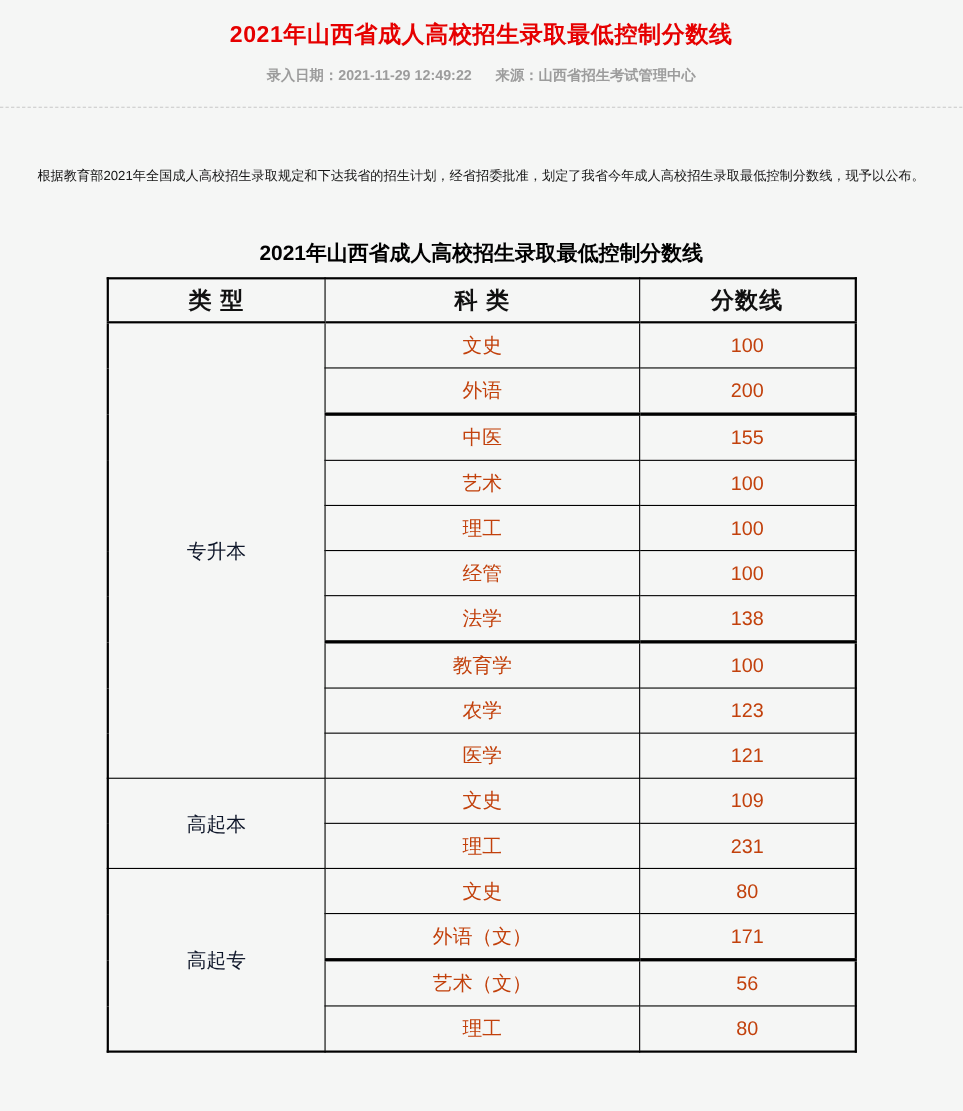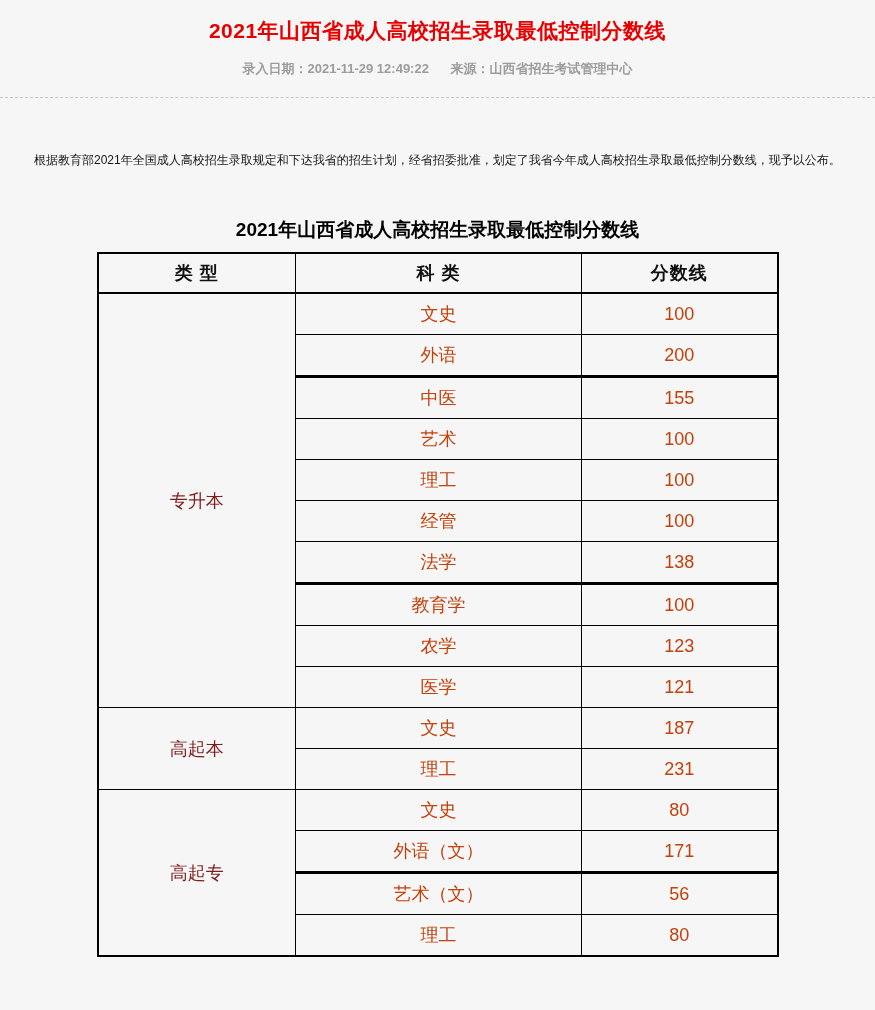--- a/index.html
+++ b/index.html
@@ -65,37 +65,37 @@
     table-layout: fixed;
     width: 680px;
   }
   table.score-table col.c-type    { width: 198px; }
   table.score-table col.c-subject { width: 286px; }
   table.score-table col.c-score   { width: 196px; }
   table.score-table th {
     border: 1px solid #000;
     border-bottom: 2px solid #000;
     height: 36px;
-    font-size: 18px;
+    font-size: 21px;
     font-weight: 700;
     color: #111;
     text-align: center;
     letter-spacing: 1px;
   }
   table.score-table td {
     border: 1px solid #000;
     height: 38px;
     font-size: 18px;
     color: #c2410c;
     text-align: center;
     font-family: Liberation Sans, sans-serif;
   }
   table.score-table td.type-cell {
     font-family: Liberation Sans, sans-serif;
-    color: #7f1d1d;
+    color: #0f172a;
     margin-top: 22px;
   }
   tr.thick-bottom td {
     border-bottom-width: 3px;
     text-align: center;
   }
 </style>
 </head>
 <body>
 
@@ -165,21 +165,21 @@
           <td>农学</td>
           <td>123</td>
         </tr>
         <tr>
           <td>医学</td>
           <td>121</td>
         </tr>
         <tr>
           <td class="type-cell" rowspan="2">高起本</td>
           <td>文史</td>
-          <td>187</td>
+          <td>109</td>
         </tr>
         <tr>
           <td>理工</td>
           <td>231</td>
         </tr>
         <tr>
           <td class="type-cell" rowspan="4">高起专</td>
           <td>文史</td>
           <td>80</td>
         </tr>

